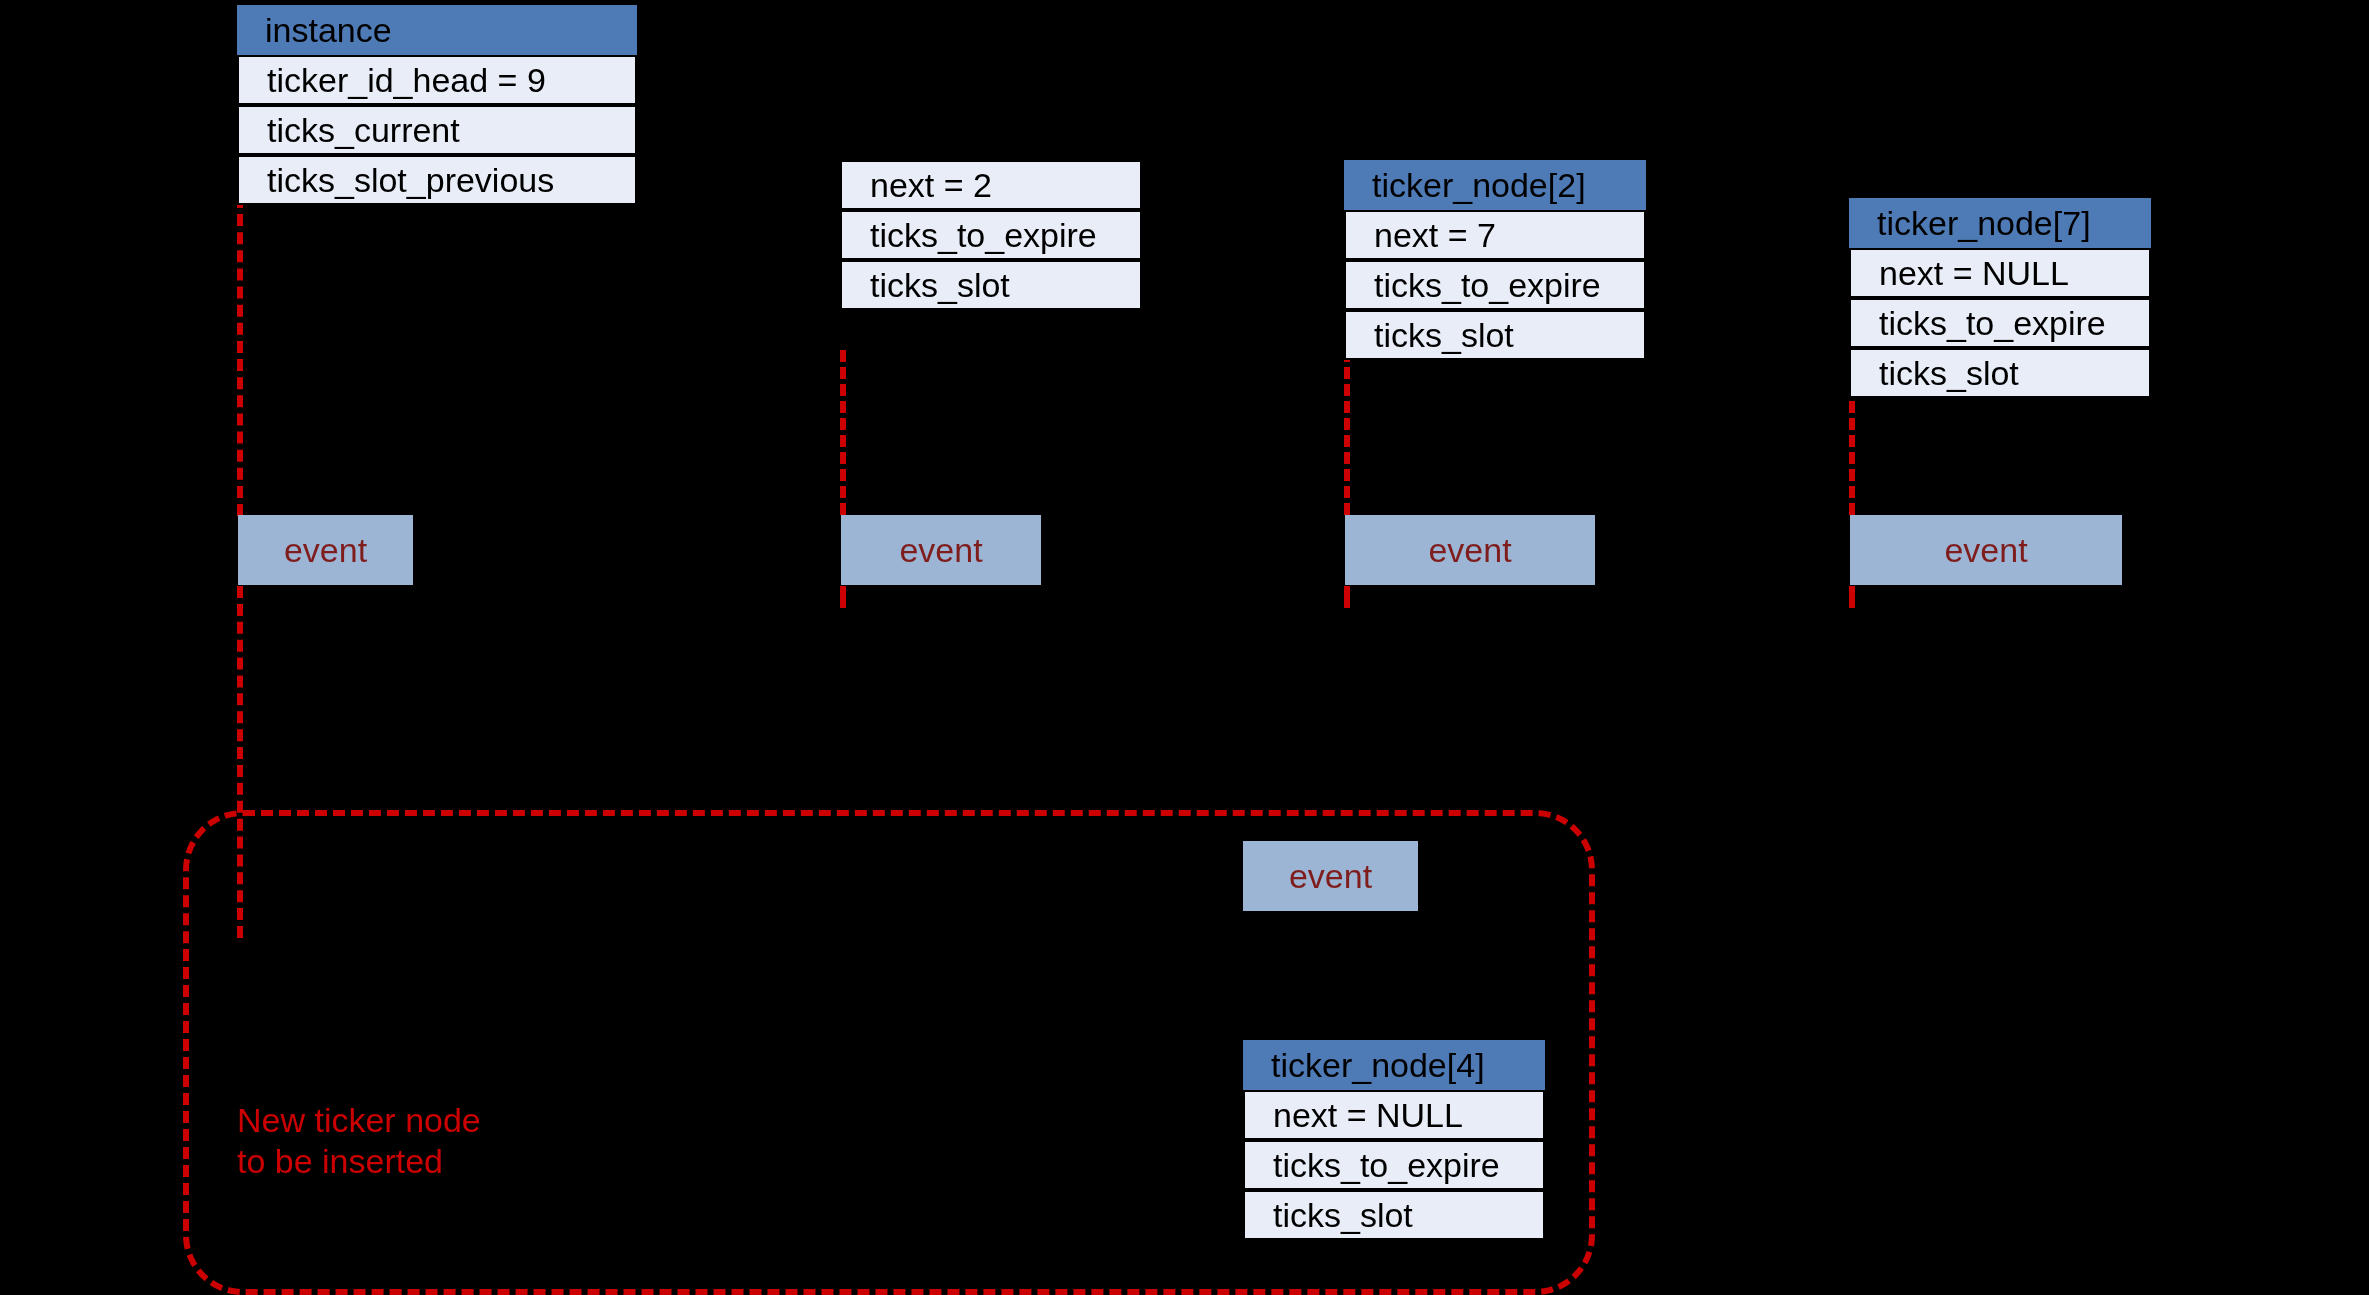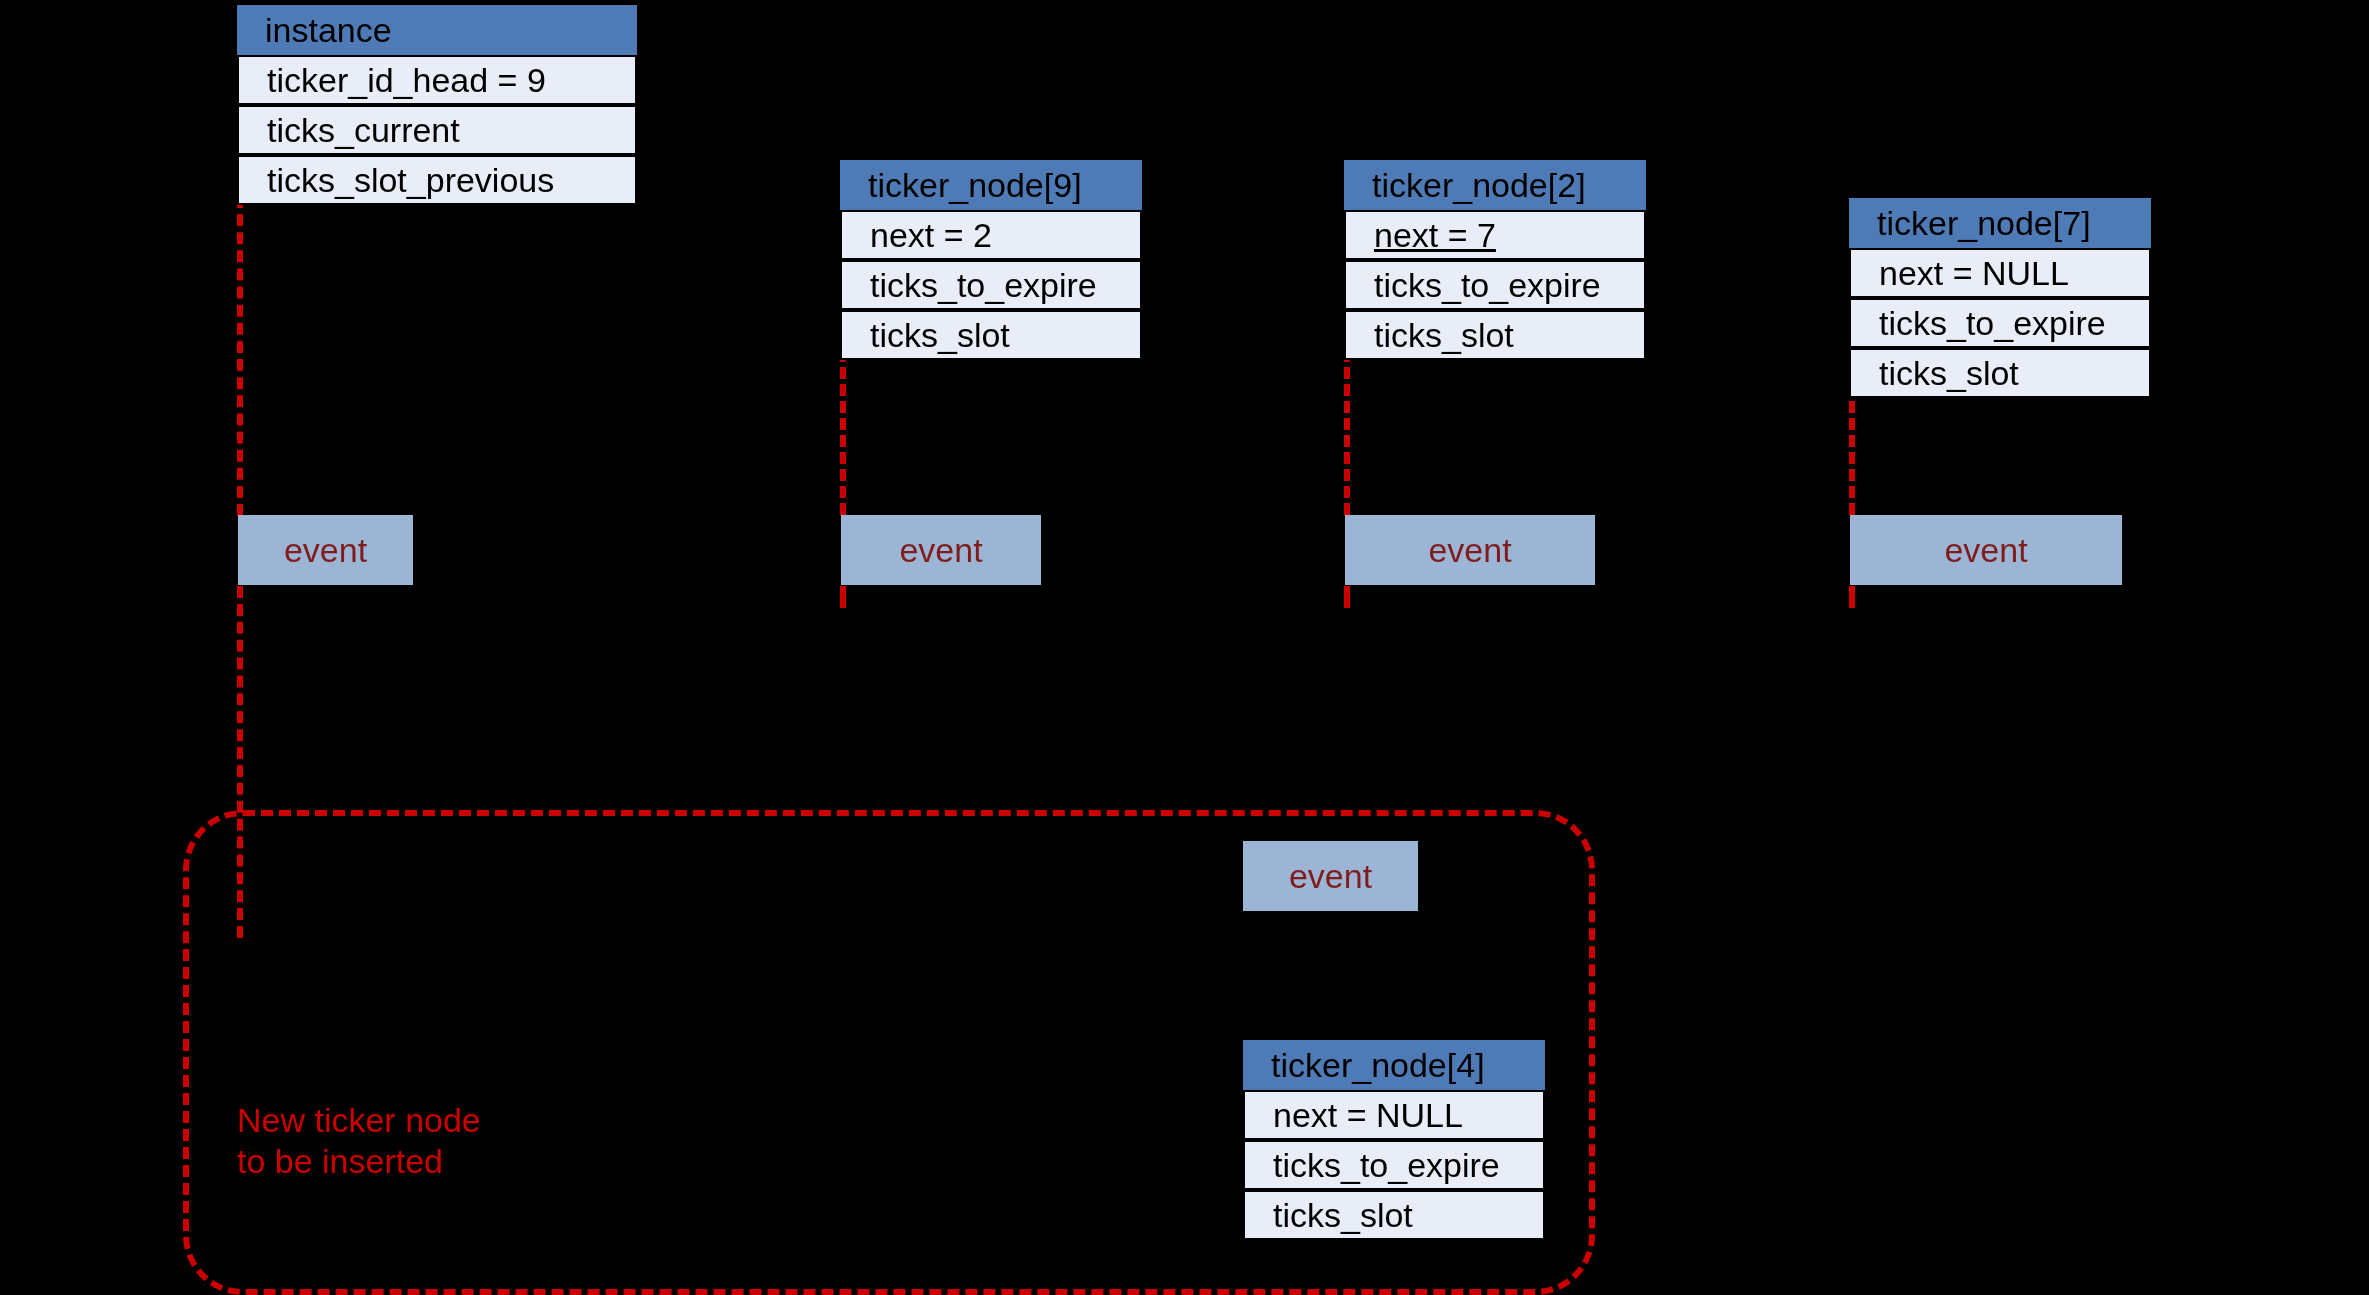--- a/index.html
+++ b/index.html
@@ -91,29 +91,28 @@
   <div class="dash-v" style="left:1849px; top:586px; height:22px;"></div>
 
   <div class="struct" style="left:237px; top:5px; width:400px;">
     <div class="struct-row header" style="height:50px;">instance</div>
     <div class="struct-row" style="height:50px;">ticker_id_head = 9</div>
     <div class="struct-row" style="height:50px;">ticks_current</div>
     <div class="struct-row" style="height:50px;">ticks_slot_previous</div>
   </div>
 
   <div class="struct" style="left:840px; top:160px; width:302px;">
-    <div class="struct-row header" style="height:50px;">ticker_node[9]</div>
     <div class="struct-row" style="height:50px;">next = 2</div>
     <div class="struct-row" style="height:50px;">ticks_to_expire</div>
     <div class="struct-row" style="height:50px;">ticks_slot</div>
   </div>
 
   <div class="struct" style="left:1344px; top:160px; width:302px;">
     <div class="struct-row header" style="height:50px;">ticker_node[2]</div>
-    <div class="struct-row" style="height:50px;text-decoration:underline;">next = 7</div>
+    <div class="struct-row" style="height:50px;">next = 7</div>
     <div class="struct-row" style="height:50px;">ticks_to_expire</div>
     <div class="struct-row" style="height:50px;">ticks_slot</div>
   </div>
 
   <div class="struct" style="left:1849px; top:166px; width:302px;">
     <div class="struct-row header" style="height:50px;margin-top:32px;">ticker_node[7]</div>
     <div class="struct-row" style="height:50px;">next = NULL</div>
     <div class="struct-row" style="height:50px;">ticks_to_expire</div>
     <div class="struct-row" style="height:50px;">ticks_slot</div>
   </div>

